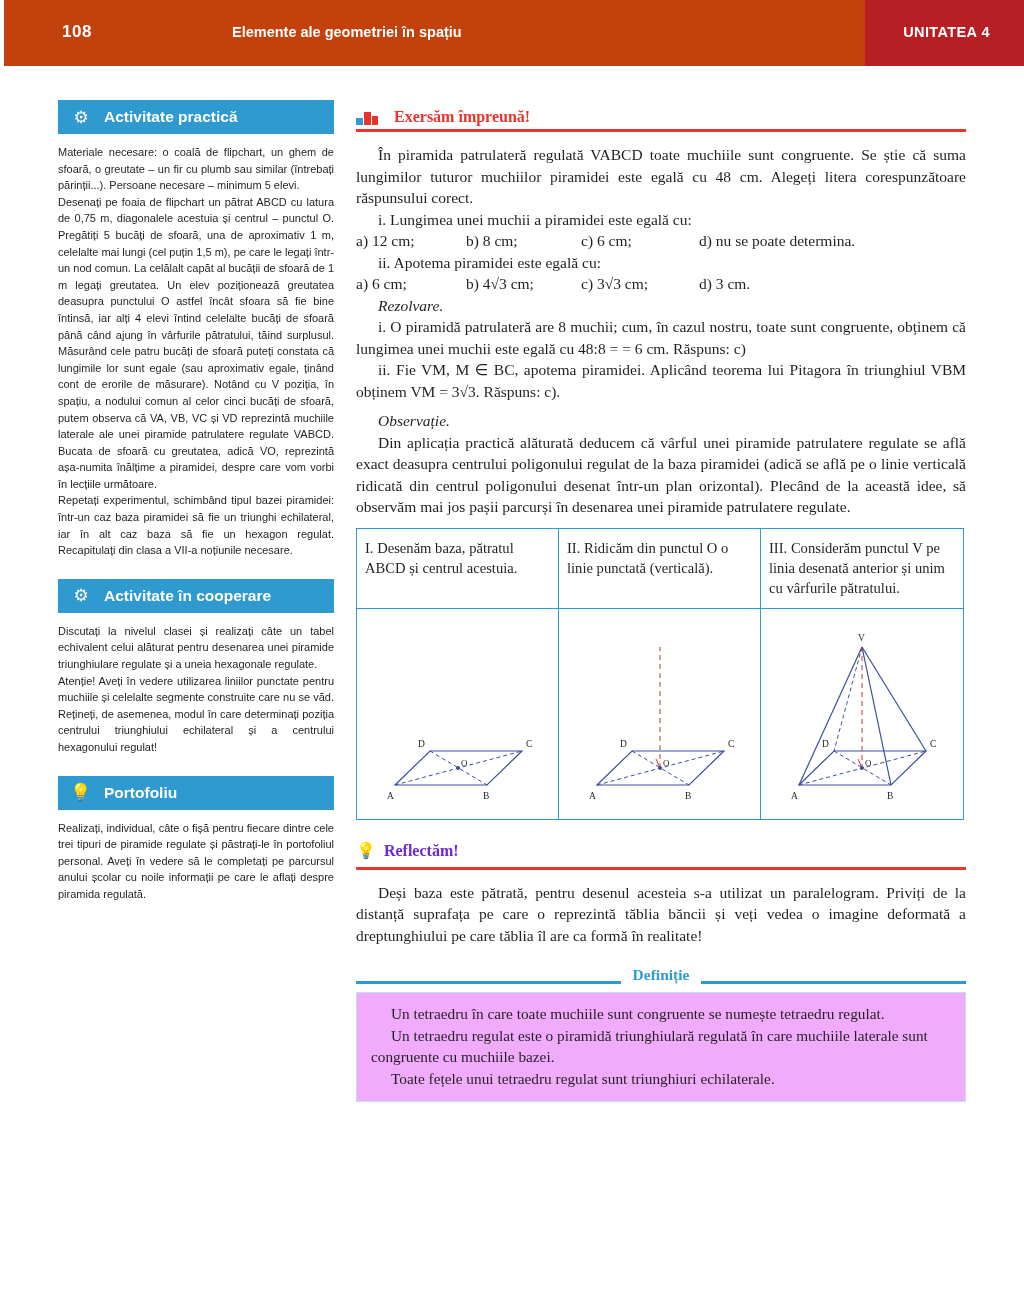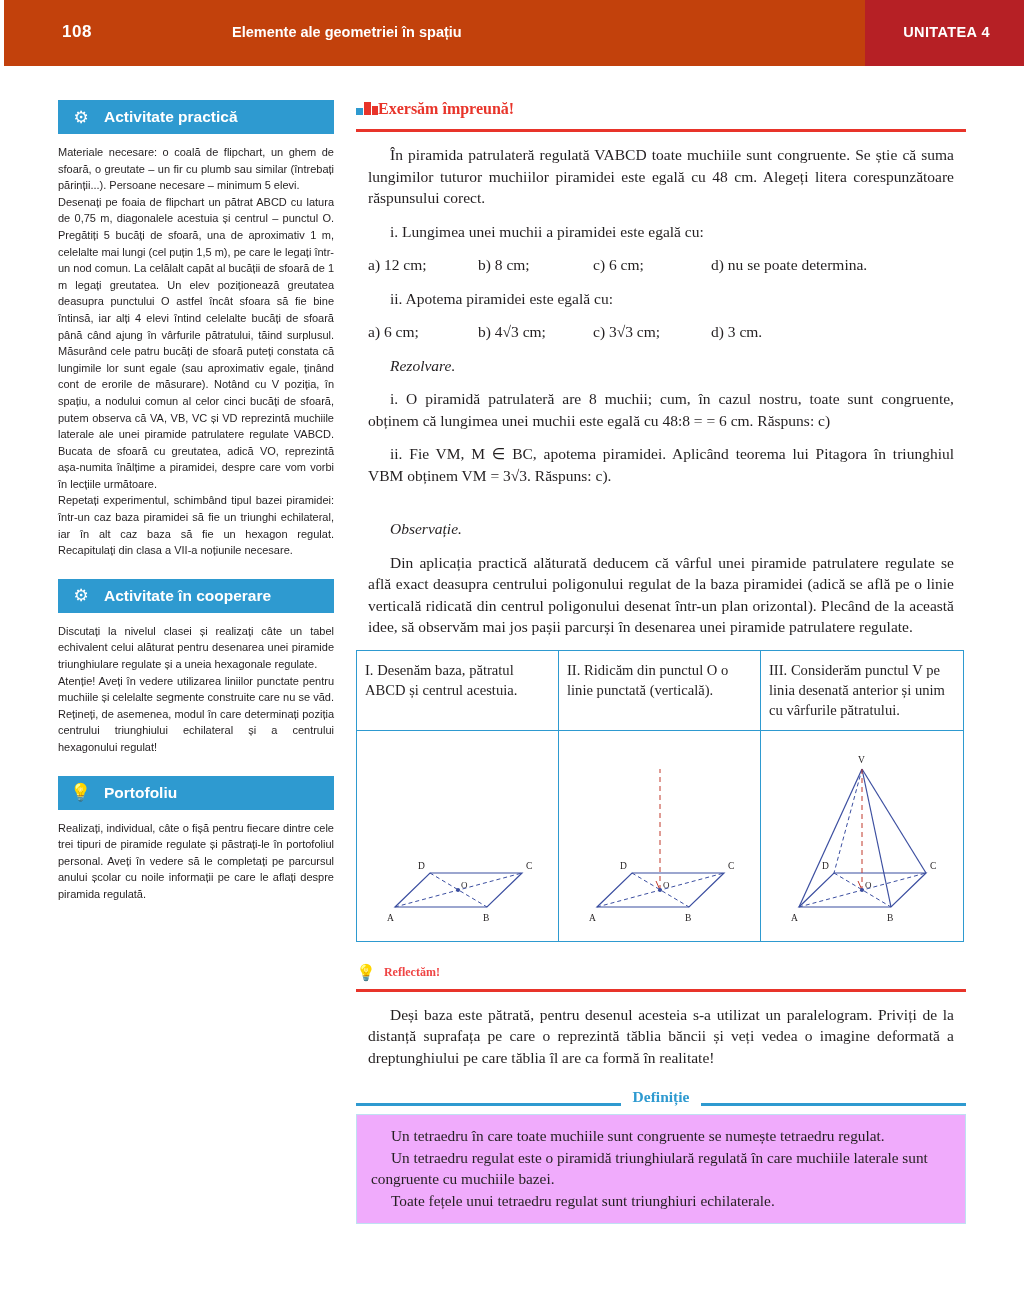--- a/index.html
+++ b/index.html
@@ -22,41 +22,41 @@
   
   .sec-head{position:relative;height:34px;background:#2e9ad0;display:flex;align-items:center;margin-bottom:10px;}
   .sec-head .ic{width:46px;text-align:center;color:#fff;font-size:17px;line-height:1;}
   .sec-head .tt{color:#fff;font-weight:bold;font-size:15.5px;}
   .sec-head.portofoliu{background:#2e9ad0;}
 
   .lt{font-size:11px;line-height:16.6px;text-align:justify;color:#231f20;}
   .lt p{margin:0 0 0 0;}
 
   
-  .ex-head{display:flex;align-items:flex-start;gap:0;height:26px;}
+  .ex-head{display:flex;align-items:flex-end;gap:16px;height:26px;}
   .ex-head .title{color:#e8342a;font-weight:bold;font-size:16px;font-family:"Liberation Serif",serif;}
   .rule{height:3px;background:#e8342a;margin:3px 0 12px 0;}
 
   .rt{font-family:"Liberation Serif", serif;font-size:15.5px;line-height:21.5px;text-align:justify;color:#231f20;}
-  .rt p{margin:12px;text-indent:0;}
+  .rt p{margin:0;text-indent:0;}
   .rt .ind{text-indent:22px;}
 
   
   .steps{margin-top:10px;border:1px solid #2e9ad0;width:608px;box-sizing:border-box;display:flex;flex-direction:column;}
   .steps .row{display:flex;}
   .steps .cell{border-right:1px solid #2e9ad0;box-sizing:border-box;width:202.6px;}
   .steps .cell:last-child{border-right:none;}
   .steps .head .cell{border-bottom:1px solid #2e9ad0;padding:9px 8px 10px 8px;text-align:left;
     font-family:"Liberation Serif",serif;font-size:14.6px;line-height:20px;}
   .steps .body .cell{height:210px;position:relative;}
   .fig{position:absolute;left:0;top:0;width:202px;height:210px;}
 
   
   .refl-head{display:flex;align-items:center;gap:8px;height:26px;margin-top:18px;}
-  .refl-head .title{color:#ef4444;font-weight:bold;font-size:12px;font-family:"Liberation Serif",serif;}
+  .refl-head .title{color:#6d28d9;font-weight:bold;font-size:16px;font-family:"Liberation Serif",serif;}
 
   
   .def-head{display:flex;align-items:flex-end;margin-top:20px;}
   .def-head .l{flex:1;height:3px;background:#2e9ad0;}
   .def-head .t{color:#2e9ad0;font-weight:bold;font-size:15.5px;padding:0 12px;font-family:"Liberation Serif",serif;}
   .def-box{margin-top:8px;background:#f0abfc;border:1px solid #bfe0f2;padding:10px 14px 12px 14px;}
   .def-box p{margin:0;font-family:"Liberation Serif",serif;font-size:15.3px;line-height:21.5px;text-indent:20px;}
   .bulb{font-size:16px;}
 </style>
 </head>

